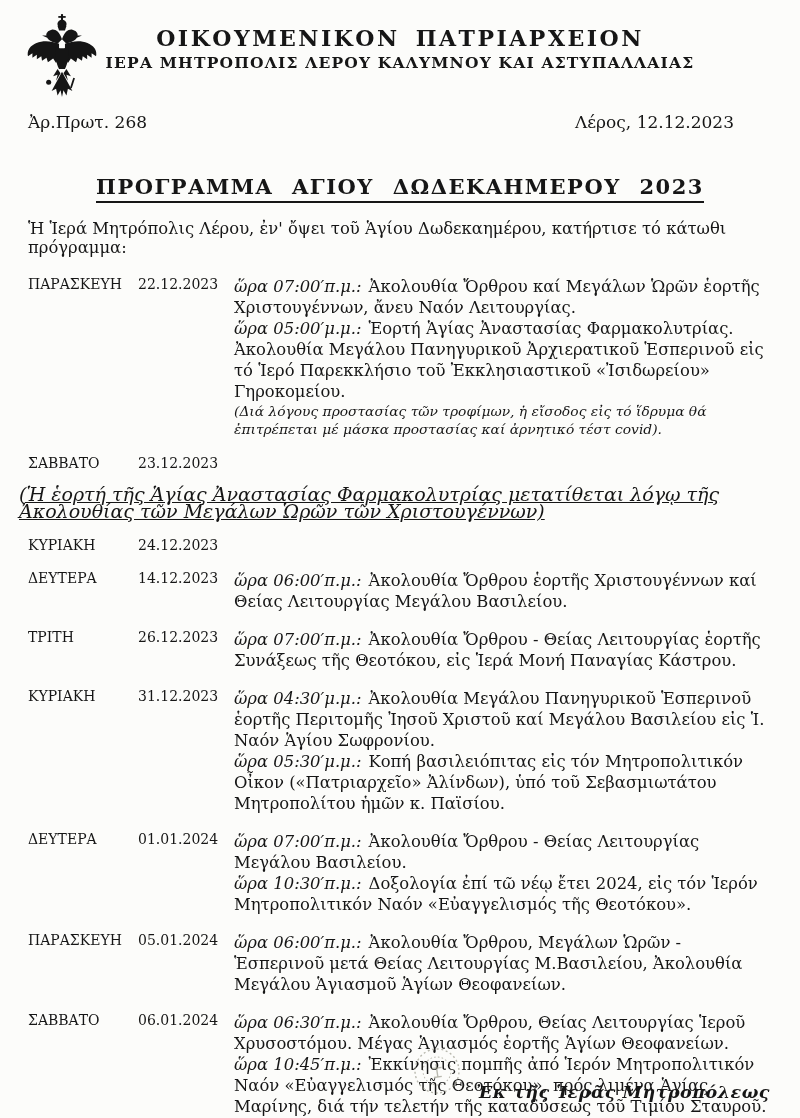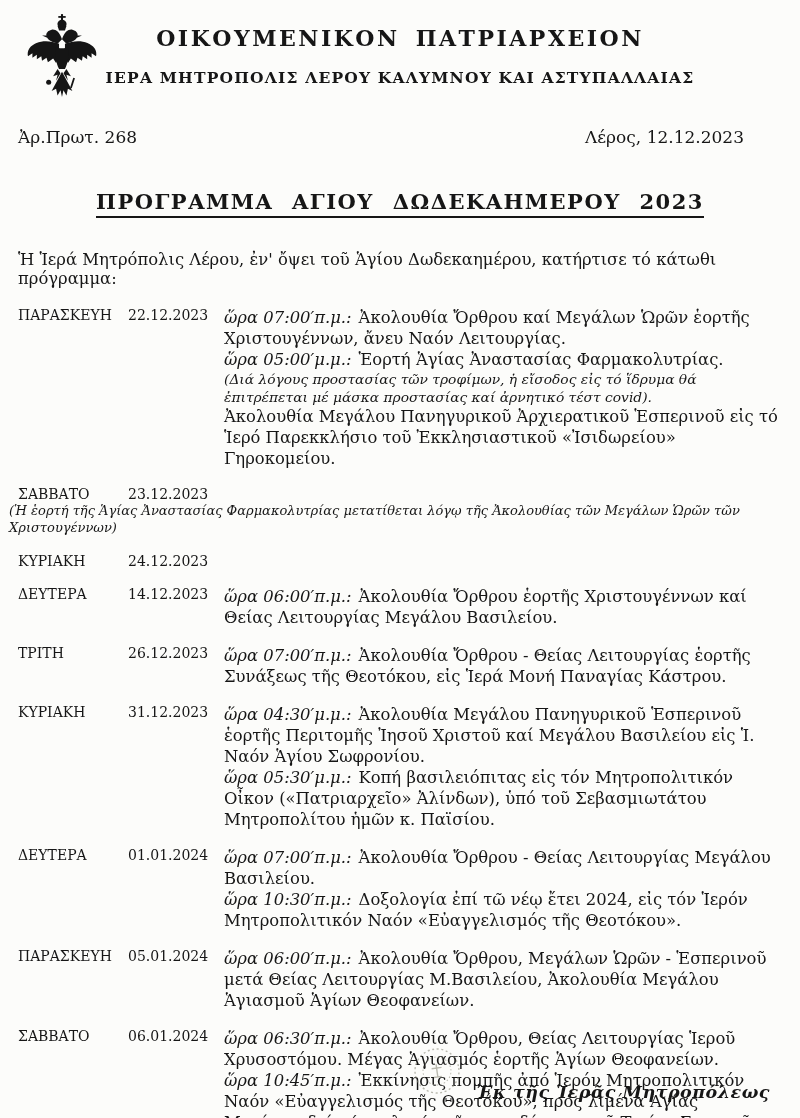--- a/index.html
+++ b/index.html
@@ -4,51 +4,51 @@
 <style>
   html,body{margin:0;padding:0;}
   body{
     width:800px;height:1118px;
     background:#fcfcfa;
     color:#161616;
     font-family:"DejaVu Serif","Liberation Serif",serif;
     position:relative;
     overflow:hidden;
   }
-  .page{position:relative;width:800px;height:1118px;box-sizing:border-box;padding:0 18px;}
+  .page{position:relative;width:800px;height:1118px;box-sizing:border-box;padding:0 28px;}
 
   
   .logo{position:absolute;left:25px;top:13px;width:74px;height:94px;}
   .header-text{text-align:center;padding-top:26px;line-height:1.15;}
   .header-line1{font-weight:bold;font-size:22px;letter-spacing:2.5px;word-spacing:6px;}
-  .header-line2{font-weight:bold;font-size:15.5px;letter-spacing:1.2px;margin-top:18px;}
+  .header-line2{font-weight:bold;font-size:15.5px;letter-spacing:1.2px;margin-top:3px;}
 
   .meta-row{display:flex;justify-content:space-between;margin-top:40px;font-size:17px;}
   .meta-right{margin-right:38px;}
 
   .doc-title{
     text-align:center;margin-top:42px;font-size:21px;font-weight:bold;
     letter-spacing:1.5px;word-spacing:10px;
   }
   .doc-title span{border-bottom:2.5px solid #161616;padding-bottom:2px;}
 
-  .intro{margin-top:36px;font-size:16.4px;}
+  .intro{margin-top:20px;font-size:16.4px;}
 
   
   .schedule{margin-top:19px;}
   .entry{margin-bottom:17px;}
   .row{display:flex;align-items:flex-start;}
   .day-date{width:206px;flex:0 0 206px;font-size:14px;display:flex;}
   .day{width:110px;flex:0 0 110px;}
   .date{white-space:nowrap;}
   .desc{flex:1;font-size:16.4px;line-height:21px;padding-right:2px;}
   .line{margin:0;}
   .time{font-style:italic;margin-right:7px;}
   .note{font-size:13.8px;font-style:italic;line-height:17.5px;margin-top:1px;}
-  .full-note{font-size:13px;font-style:italic;margin-top:0;margin-left:-9px;line-height:17px;}
+  .full-note{font-size:19px;font-style:italic;margin-top:15px;margin-left:-9px;line-height:17px;text-decoration:underline;}
 
   
   .footer{position:absolute;right:30px;bottom:16px;display:flex;align-items:flex-end;}
   .stamp{width:50px;height:50px;opacity:.6;margin-right:14px;margin-bottom:6px;transform:rotate(-8deg);}
   .signoff{font-size:17.5px;font-weight:bold;font-style:italic;letter-spacing:.5px;}
 </style>
 </head>
 <body>
 
 <div class="page">
@@ -98,22 +98,22 @@
   <div class="schedule">
       <div class="entry">
         <div class="row">
           <div class="day-date">
             <span class="day">ΠΑΡΑΣΚΕΥΗ</span>
             <span class="date">22.12.2023</span>
           </div>
           <div class="desc">
             <div class="line"><span class="time">ὥρα 07:00′π.μ.:</span><span class="text">Ἀκολουθία Ὄρθρου καί Μεγάλων Ὡρῶν ἑορτῆς Χριστουγέννων, ἄνευ Ναόν Λειτουργίας.</span></div>
             <div class="line"><span class="time">ὥρα 05:00′μ.μ.:</span><span class="text">Ἑορτή Ἁγίας Ἀναστασίας Φαρμακολυτρίας.</span></div>
+            <div class="line"><span class="text">Ἀκολουθία Μεγάλου Πανηγυρικοῦ Ἀρχιερατικοῦ Ἑσπερινοῦ εἰς τό Ἱερό Παρεκκλήσιο τοῦ Ἐκκλησιαστικοῦ «Ἰσιδωρείου» Γηροκομείου.</span></div>
             <div class="line note"><span class="text">(Διά λόγους προστασίας τῶν τροφίμων, ἡ εἴσοδος εἰς τό ἵδρυμα θά ἐπιτρέπεται μέ μάσκα προστασίας καί ἀρνητικό τέστ covid).</span></div>
-            <div class="line"><span class="text">Ἀκολουθία Μεγάλου Πανηγυρικοῦ Ἀρχιερατικοῦ Ἑσπερινοῦ εἰς τό Ἱερό Παρεκκλήσιο τοῦ Ἐκκλησιαστικοῦ «Ἰσιδωρείου» Γηροκομείου.</span></div>
           </div>
         </div>
       </div>
       <div class="entry">
         <div class="row">
           <div class="day-date">
             <span class="day">ΣΑΒΒΑΤΟ</span>
             <span class="date">23.12.2023</span>
           </div>
         </div>

